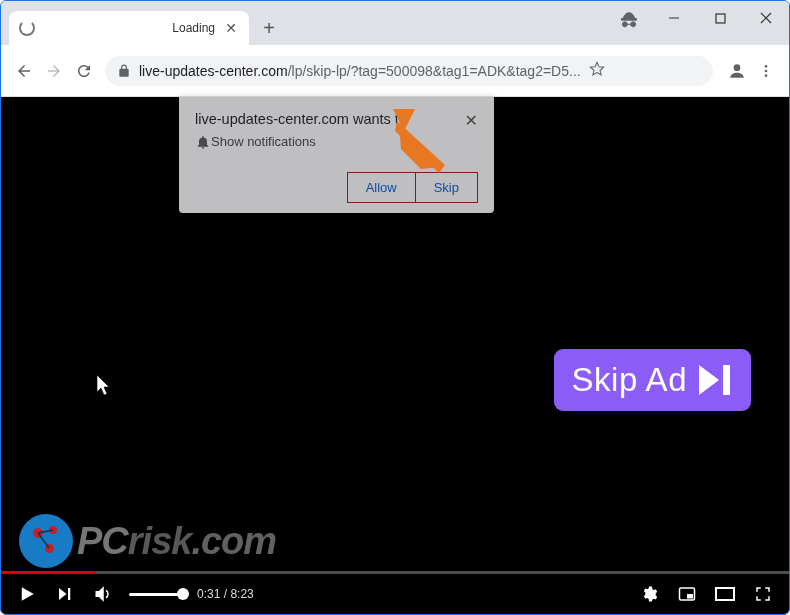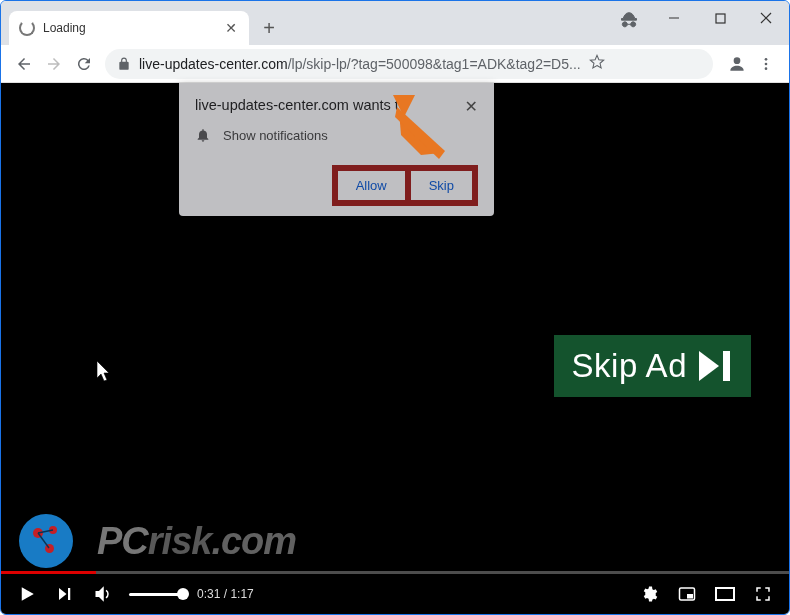--- a/index.html
+++ b/index.html
@@ -5,65 +5,65 @@
 * { margin: 0; padding: 0; box-sizing: border-box; font-family: 'Segoe UI', Arial, sans-serif; }
 body { width: 790px; height: 615px; overflow: hidden; background: #fff; position: relative; }
 
 
 .window-frame { width: 790px; height: 615px; border: 1px solid #1a73e8; border-radius: 6px; overflow: hidden; display: flex; flex-direction: column; background: #fff; }
 
 
 .title-bar { height: 44px; background: #dee1e6; display: flex; align-items: flex-end; padding-left: 8px; position: relative; }
 .tab { background: #fff; height: 34px; width: 240px; border-radius: 8px 8px 0 0; display: flex; align-items: center; padding: 0 10px; gap: 8px; position: relative; }
 .tab-favicon { width: 16px; height: 16px; border: 2px solid #777; border-radius: 50%; border-top-color: transparent; animation: none; }
-.tab-title { font-size: 12px; color: #333; flex: 1; }
+.tab-title { font-size: 12px; color: #333; flex: 1; text-align: right; }
 .tab-close { width: 16px; height: 16px; display: flex; align-items: center; justify-content: center; color: #555; font-size: 14px; cursor: pointer; }
 .new-tab { width: 28px; height: 28px; display: flex; align-items: center; justify-content: center; color: #555; font-size: 20px; margin-left: 6px; margin-bottom: 3px; }
 .window-controls { position: absolute; right: 0; top: 0; display: flex; height: 34px; align-items: center; }
 .wc-btn { width: 46px; height: 32px; display: flex; align-items: center; justify-content: center; color: #333; font-size: 14px; }
 .incognito-badge { position: absolute; right: 150px; top: 10px; width: 20px; height: 18px; }
 
 
-.toolbar { height: 38px; background: #fff; border-bottom: 1px solid #e0e0e0; display: flex; align-items: center; padding: 1px 8px; gap: 0; }
+.toolbar { height: 52px; background: #fff; border-bottom: 1px solid #e0e0e0; display: flex; align-items: center; padding: 1px 8px; gap: 0; }
 .nav-btn { width: 30px; height: 30px; display: flex; align-items: center; justify-content: center; color: #5f6368; border-radius: 50%; }
 .nav-btn.disabled { color: #bbb; }
 .address-bar { flex: 1; height: 30px; background: #f1f3f4; border-radius: 15px; display: flex; align-items: center; padding: 0 12px; gap: 8px; margin: 0 6px; }
 .lock-icon { width: 14px; height: 14px; color: #5f6368; }
 .url-text { font-size: 14px; color: #5f6368; white-space: nowrap; overflow: hidden; }
 .url-domain { color: #202124; }
 .star-btn { color: #5f6368; }
 .profile-btn { width: 28px; height: 28px; border-radius: 50%; display: flex; align-items: center; justify-content: center; color: #5f6368; margin-left: 4px; }
 
 
 .content { flex: 1; background: #000; position: relative; }
 
 
 .notif-prompt { position: absolute; left: 178px; top: 0; width: 315px; background: #bfbfc2; border-radius: 0 0 4px 4px; padding: 14px 16px 10px 16px; box-shadow: 0 2px 8px rgba(0,0,0,0.3); }
 .notif-header { display: flex; justify-content: space-between; align-items: flex-start; }
 .notif-title { font-size: 14.5px; color: #1f1f21; }
 .notif-close { color: #444; font-size: 16px; cursor: pointer; }
-.notif-body { display: flex; align-items: center; gap: 12px; margin-top: 11px; }
+.notif-body { display: flex; align-items: flex-start; margin-top: 4px; }
 .bell-icon { width: 16px; height: 16px; color: #4a4a4d; }
 .notif-text { font-size: 13px; color: #3a3a3c; }
 .notif-actions { display: flex; justify-content: flex-end; gap: 0; margin-top: 22px; }
-.notif-btn { padding: 7px 18px; font-size: 13px; color: #0f4aa6; border: 6px solid #7f1d1d; background: transparent; cursor: pointer; }
+.notif-btn { padding: 7px 18px; font-size: 13px; color: #0f4aa6; border: 1px solid #7f1d1d; background: transparent; cursor: pointer; }
 .notif-btn:first-child { border-right: none; }
 
 
 .arrow-annot { position: absolute; left: 380px; top: 10px; width: 70px; height: 70px; pointer-events: none; }
 
 
-.skip-ad { position: absolute; right: 38px; top: 252px; background: #14532d; color: #fff; font-size: 33px; font-weight: 500; padding: 12px 18px; display: flex; align-items: center; gap: 12px; letter-spacing: 0.5px; }
+.skip-ad { position: absolute; right: 38px; top: 252px; background: #8b5cf6; color: #fff; font-size: 33px; font-weight: 500; padding: 12px 18px; display: flex; align-items: center; gap: 12px; letter-spacing: 0.5px; border-radius: 9px; }
 .skip-icon { display: inline-flex; align-items: center; }
 
 
 .cursor-arrow { position: absolute; left: 96px; top: 278px; color: #fff; pointer-events: none; }
 
 
-.watermark { position: absolute; left: 18px; bottom: 46px; display: flex; align-items: center; gap: 24px; opacity: 0.92; }
+.watermark { position: absolute; left: 18px; bottom: 46px; display: flex; align-items: center; gap: 4px; opacity: 0.92; }
 .wm-badge { width: 54px; height: 54px; background: #1b86d6; border-radius: 50%; position: relative; }
 .wm-dot { position: absolute; background: #d6232a; border-radius: 50%; }
 .wm-text { font-size: 38px; font-weight: 700; font-style: italic; color: #6b6b6b; letter-spacing: -1px; }
 .wm-text .pc { color: #808080; }
 .wm-text .risk { color: #606060; }
 .wm-text .com { color: #6a6a6a; }
 
 
 .player-bar { position: absolute; left: 0; right: 0; bottom: 0; height: 40px; background: rgba(0,0,0,0.55); display: flex; align-items: center; padding: 0 14px; gap: 14px; }
 .progress-track { position: absolute; left: 0; right: 0; bottom: 40px; height: 3px; background: rgba(255,255,255,0.3); }
@@ -238,21 +238,21 @@
       <div class="player-btn">
         <svg width="18" height="18" viewBox="0 0 24 24">
             <path d="M3 9v6h4l5 5V4L7 9H3z M16 7a6 6 0 0 1 0 10" fill="none" stroke="#fff" stroke-width="2"></path>
             <path d="M3 9v6h4l5 5V4L7 9H3z" fill="#fff"></path>
           </svg>
       </div>
       <div class="vol-track">
         <div class="vol-thumb"></div>
       </div>
       <div class="time-text">
-        <span>0:31</span><span> / </span><span>1:17</span>
+        <span>0:31</span><span> / </span><span>8:23</span>
       </div>
       <div class="player-spacer"></div>
       <div class="player-btn">
         <svg width="18" height="18" viewBox="0 0 24 24">
             <path d="M12 8a4 4 0 1 0 0 8 4 4 0 0 0 0-8zm9 4a7.9 7.9 0 0 0-.1-1.2l2.1-1.6-2-3.4-2.5 1a8 8 0 0 0-2-1.2L16 2h-4l-.5 2.6a8 8 0 0 0-2 1.2l-2.5-1-2 3.4 2.1 1.6A7.9 7.9 0 0 0 7 12c0 .4 0 .8.1 1.2l-2.1 1.6 2 3.4 2.5-1a8 8 0 0 0 2 1.2L12 22h4l.5-2.6a8 8 0 0 0 2-1.2l2.5 1 2-3.4-2.1-1.6c.1-.4.1-.8.1-1.2z" fill="#fff"></path>
           </svg>
       </div>
       <div class="player-btn">
         <svg width="18" height="18" viewBox="0 0 24 24">
             <rect x="2" y="4" width="20" height="16" rx="2" fill="none" stroke="#fff" stroke-width="2"></rect>

